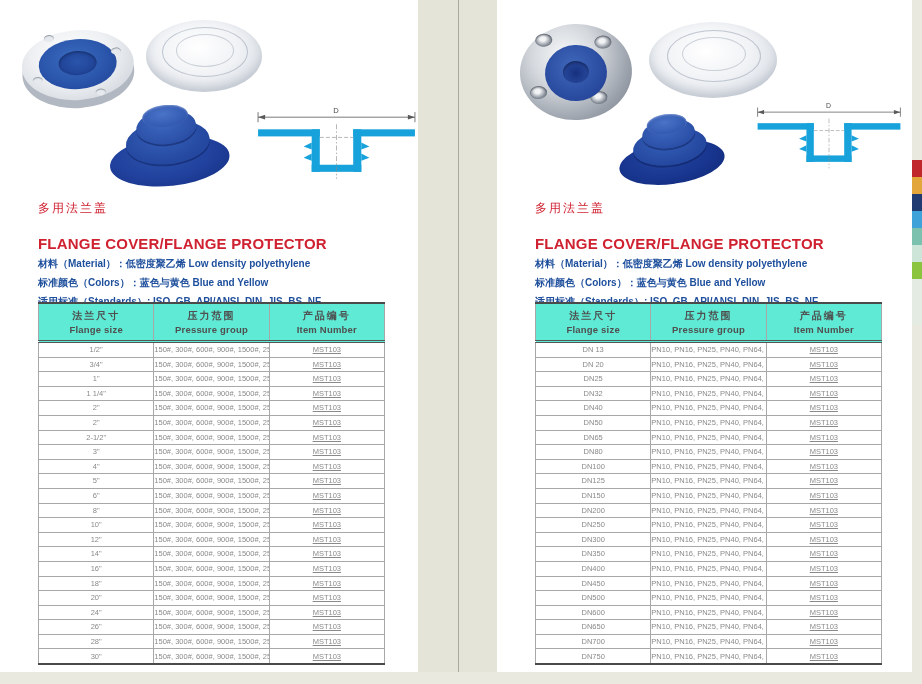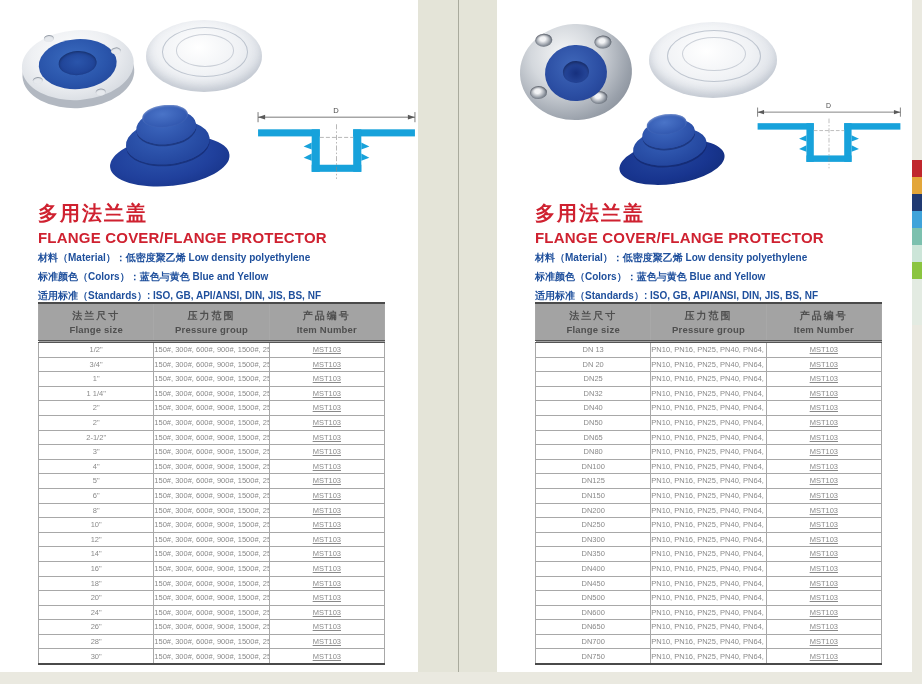--- a/index.html
+++ b/index.html
@@ -17,33 +17,33 @@
 
   .gutter { position:absolute; left:418px; top:0; width:79px; height:672px; background:#e4e4d8; }
   .gutter::after { content:""; position:absolute; left:40px; top:0; width:1px; height:672px; background:#a9aa9d; }
 
   .colorbar { position:absolute; left:911px; top:160px; width:11px; }
   .colorbar .cseg { width:11px; height:17px; }
   .colorbar::after { content:""; display:block; width:11px; height:46px; background:#e3ebe2; }
 
   
   .titleblock { position:absolute; left:38px; top:200px; width:370px; }
-  .title-cn { font-size:20px; font-weight:bold; color:#cf2130; letter-spacing:2px; }
-  .title-en { font-size:15px; font-weight:bold; color:#cf2130; margin-top:2px; letter-spacing:.2px; }
+  .title-cn { font-size:12px; font-weight:normal; color:#cf2130; letter-spacing:2px; }
+  .title-en { font-size:15px; font-weight:bold; color:#cf2130; margin-top:18px; letter-spacing:.2px; }
   .spec { font-size:10px; font-weight:bold; color:#1e4f9c; margin-top:5px; }
 
   
   table.spec-table {
     position:absolute; left:38px; top:302px; width:347px;
     border-collapse:collapse; table-layout:fixed;
     border-top:2px solid #4a4a4a; border-bottom:2px solid #4a4a4a;
     border-left:1px solid #8f8f8f; border-right:1px solid #8f8f8f;
   }
   table.spec-table th, table.spec-table td { border:1px solid #a8a8a8; padding:0; text-align:center; }
-  table.spec-table th { border-bottom:3px double #555; height:36px; vertical-align:middle; background:#a3a3a3;margin-left:44px; }
+  table.spec-table th { border-bottom:3px double #555; height:36px; vertical-align:middle; background:#5eead4;margin-left:44px; }
   .hcn { font-size:10px; font-weight:bold; color:#4f4f4f; letter-spacing:2px; }
   .hen { font-size:9.5px; font-weight:bold; color:#4f4f4f; margin-top:1px; letter-spacing:.2px; }
   table.spec-table td { height:13.6px; font-size:7.5px; color:#8a8a8a; line-height:1; vertical-align:middle; white-space:nowrap; overflow:hidden; }
   table.spec-table td:nth-child(1) { width:80px; }
   table.spec-table td:nth-child(2) { width:172px; }
   table.spec-table td:nth-child(3) { width:95px;text-decoration:underline; }
 
   
   .photo { position:absolute; }
   .photo div { position:absolute; border-radius:50%; }

